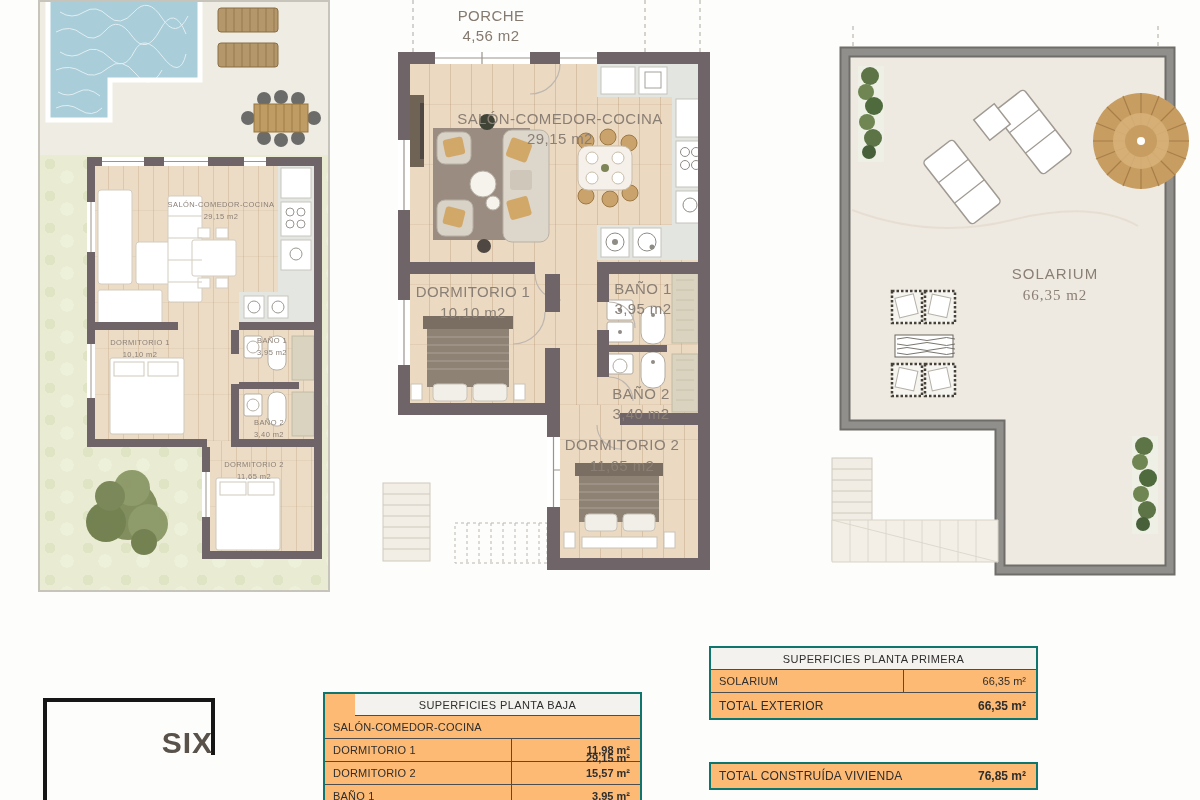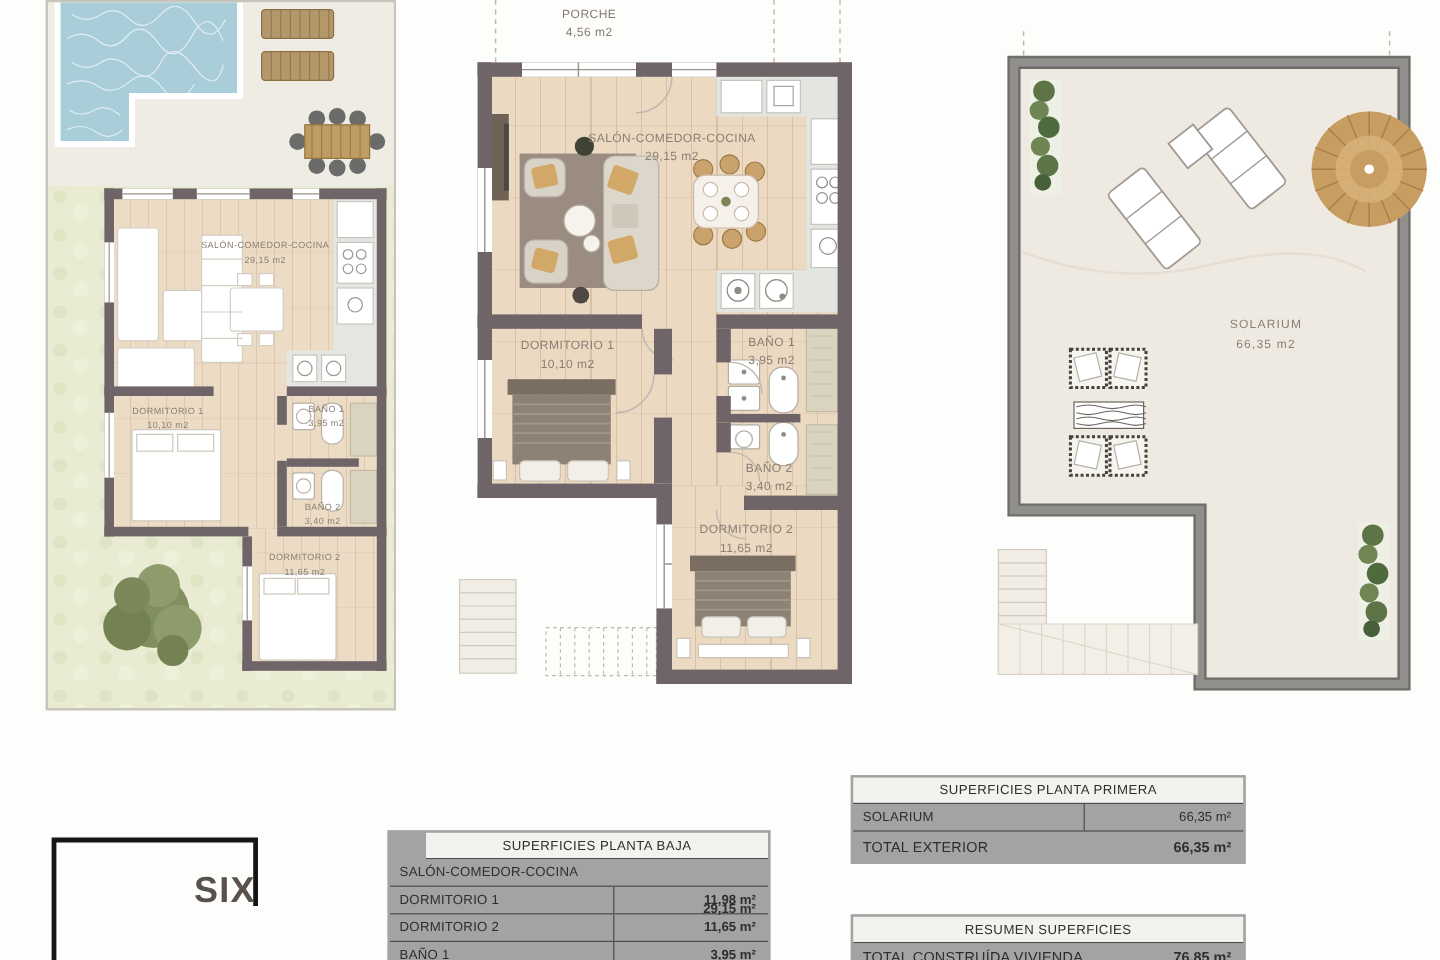--- a/index.html
+++ b/index.html
@@ -4,40 +4,40 @@
 <style>
   html,body{margin:0;padding:0;background:#ffffff;}
   #canvas{position:relative;width:1200px;height:800px;overflow:hidden;background:#fdfdfb;
           font-family:"Liberation Sans",sans-serif;}
   .abs{position:absolute;}
 
   
   .lbl{position:absolute;transform:translateX(-50%);text-align:center;color:#8a7f75;
        white-space:nowrap;line-height:1;letter-spacing:.4px;}
   .lbl-s{font-size:7.5px;}
-  .lbl-m{font-size:10px;}
+  .lbl-m{font-size:15px;}
 
   
   .patio{background:#efece3;}
   .garden{background-color:#e9ecd3;
     background-image:
       radial-gradient(circle 9px at 10px 9px, #dee4c4 60%, transparent 61%),
       radial-gradient(circle 11px at 27px 22px, #eef1da 60%, transparent 61%);
     background-size:38px 32px;}
   .wood{background-color:#ecdcc6;
     background-image:
       repeating-linear-gradient(90deg, rgba(166,126,84,.22) 0 1px, transparent 1px 15px),
       repeating-linear-gradient(0deg, rgba(166,126,84,.10) 0 1px, transparent 1px 46px);}
   .wood-big{background-color:#ebd9c2;
     background-image:
       repeating-linear-gradient(90deg, rgba(160,120,78,.25) 0 1px, transparent 1px 21px),
       repeating-linear-gradient(0deg, rgba(160,120,78,.12) 0 1px, transparent 1px 60px);}
 
   
-  .tbl{position:absolute;background:#a3a3a3;border:2px solid #a3a3a3;color:#2e2e2e;font-size:11px;}
+  .tbl{position:absolute;background:#fdba74;border:2px solid #0f766e;color:#2e2e2e;font-size:11px;}
   .tbl .hdr{background:#f4f2ee;border-bottom:1px solid #4d4d4d;text-align:center;
             letter-spacing:.4px;display:flex;align-items:center;justify-content:center;}
   .tbl .row{display:flex;border-bottom:1px solid #4d4d4d;align-items:stretch;}
   .tbl .row:last-child{border-bottom:none;text-align:center;}
   .tbl .cell-l{flex:1;display:flex;align-items:center;padding-left:8px;letter-spacing:.2px;}
   .tbl .cell-v{display:flex;align-items:center;justify-content:flex-end;padding-right:10px;font-weight:bold;}
   .tbl .divided{border-left:1px solid #4d4d4d;}
 
   
   #logo-line1{position:absolute;color:#58524a;font-weight:bold;font-size:30px;letter-spacing:1px;
@@ -470,21 +470,21 @@
       </g>
 
       <g>
         <rect x="75" y="335" width="58" height="22" fill="#ffffff" stroke="#6a665f" stroke-width="1"></rect>
         <path d="M77,339 q10,-3 20,0 t20,0 t18,0 M77,344 q10,3 20,0 t20,0 t18,0 M77,349 q10,-3 20,0 t20,0 t18,0 M77,353 q10,3 20,0 t20,0 t18,0" stroke="#6a665f" stroke-width=".9" fill="none"></path>
       </g>
     </svg>
 
     <div class="lbl lbl-m" style="left:235px;top:266px;letter-spacing:1px;">
       <span>SOLARIUM</span><br>
-      <span style="display:inline-block;margin-top:7px;">66,35 m2</span>
+      <span style="display:inline-block;margin-top:7px;font-family:Liberation Serif, serif;">66,35 m2</span>
     </div>
   </div>
 
   <div class="tbl" style="left:323px;top:692px;width:315px;">
     <div class="hdr" style="height:21px;margin-left:30px;">
       <span>SUPERFICIES PLANTA BAJA</span>
     </div>
     <div class="row" style="height:22px;">
       <div class="cell-l">
           <span>SALÓN-COMEDOR-COCINA</span>
@@ -499,21 +499,21 @@
         </div>
       <div class="cell-v divided" style="width:118px;">
           <span>11,98 m²</span>
         </div>
     </div>
     <div class="row" style="height:22px;">
       <div class="cell-l">
           <span>DORMITORIO 2</span>
         </div>
       <div class="cell-v divided" style="width:118px;">
-          <span>11,65 m²</span>
+          <span>15,57 m²</span>
         </div>
     </div>
     <div class="row" style="height:22px;">
       <div class="cell-l">
           <span>BAÑO 1</span>
         </div>
       <div class="cell-v divided" style="width:118px;">
           <span>3,95 m²</span>
         </div>
     </div>
@@ -535,23 +535,20 @@
       <div class="cell-l">
           <span>TOTAL EXTERIOR</span>
         </div>
       <div class="cell-v" style="width:122px;">
           <span>66,35 m²</span>
         </div>
     </div>
   </div>
 
   <div class="tbl" style="left:709px;top:762px;width:325px;">
-    <div class="hdr" style="height:21px;">
-      <span>RESUMEN SUPERFICIES</span>
-    </div>
     <div class="row" style="height:24px;font-size:12px;">
       <div class="cell-l">
           <span>TOTAL CONSTRUÍDA VIVIENDA</span>
         </div>
       <div class="cell-v" style="width:122px;">
           <span>76,85 m²</span>
         </div>
     </div>
   </div>
 

